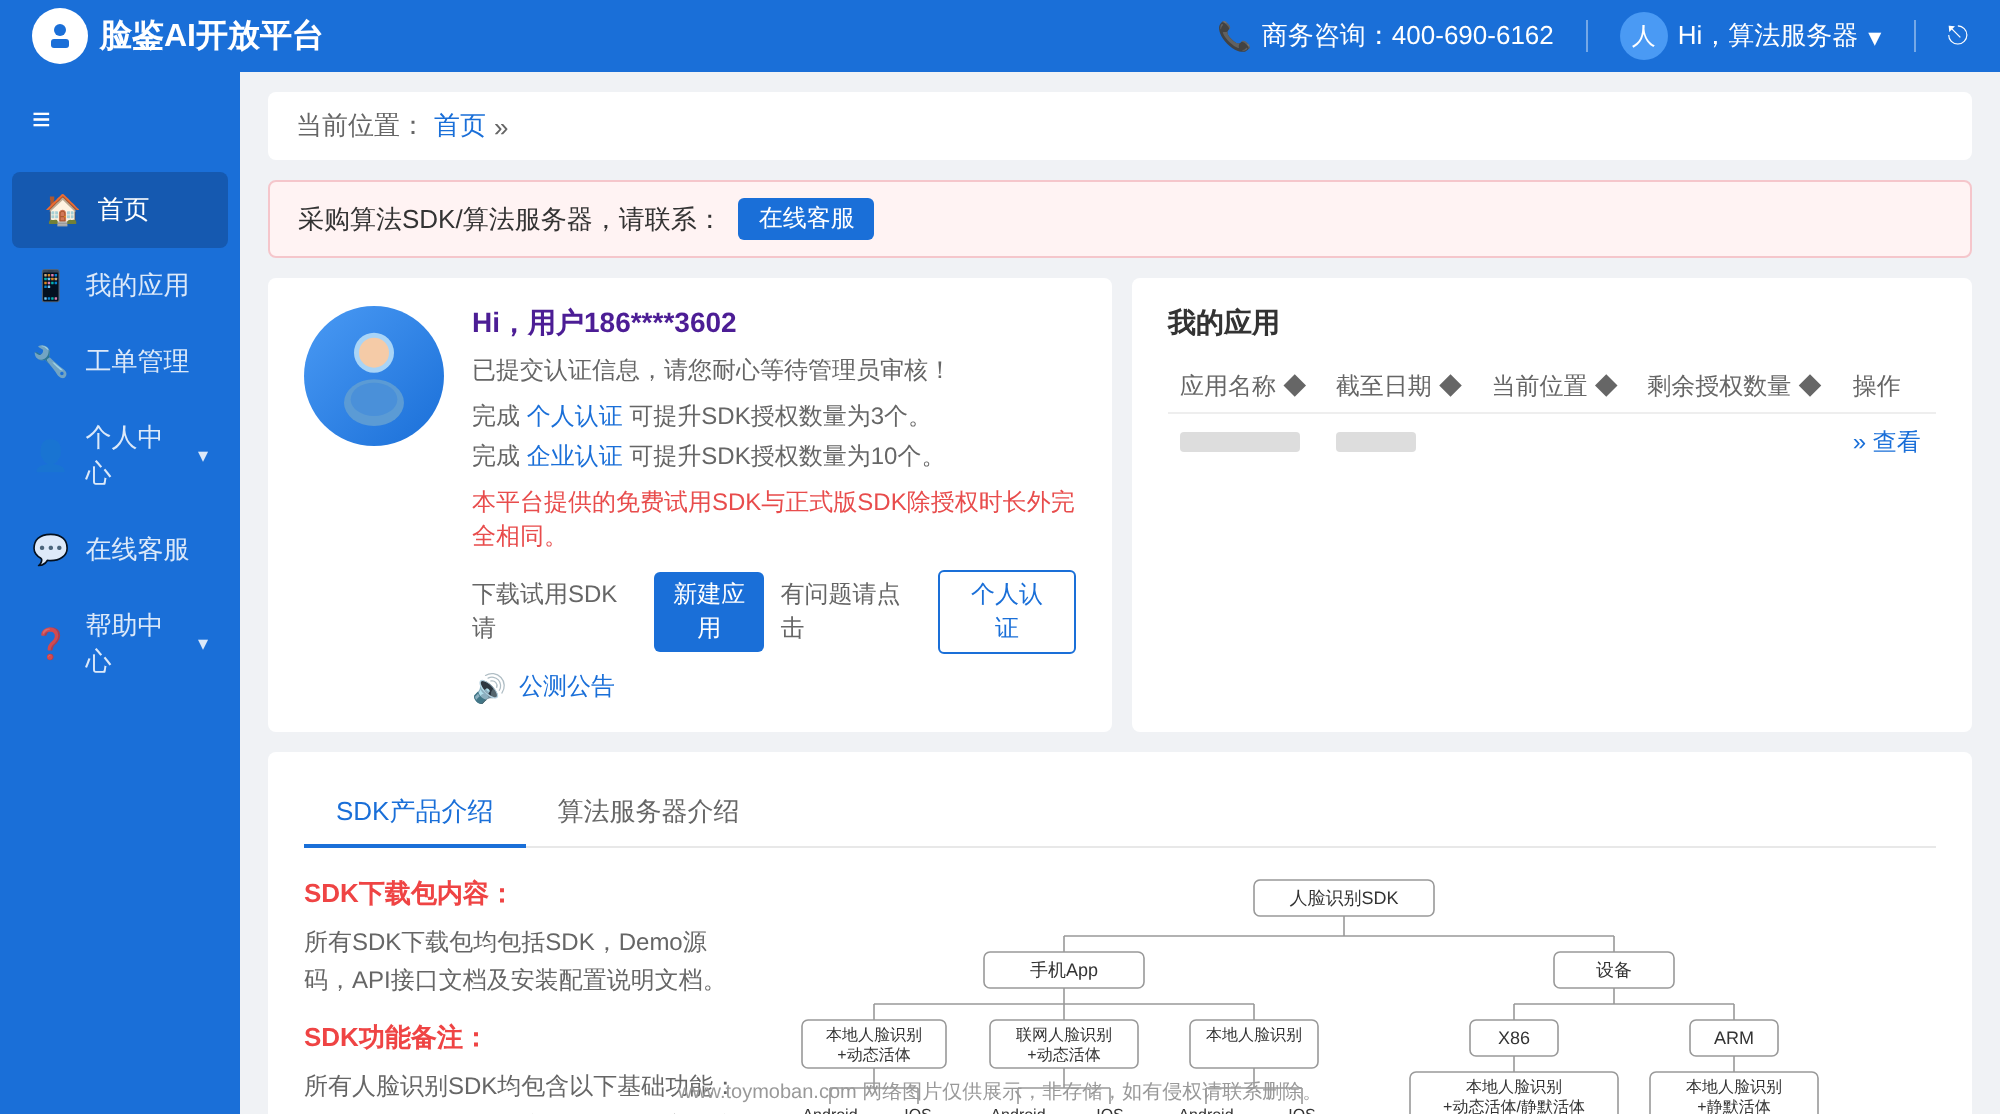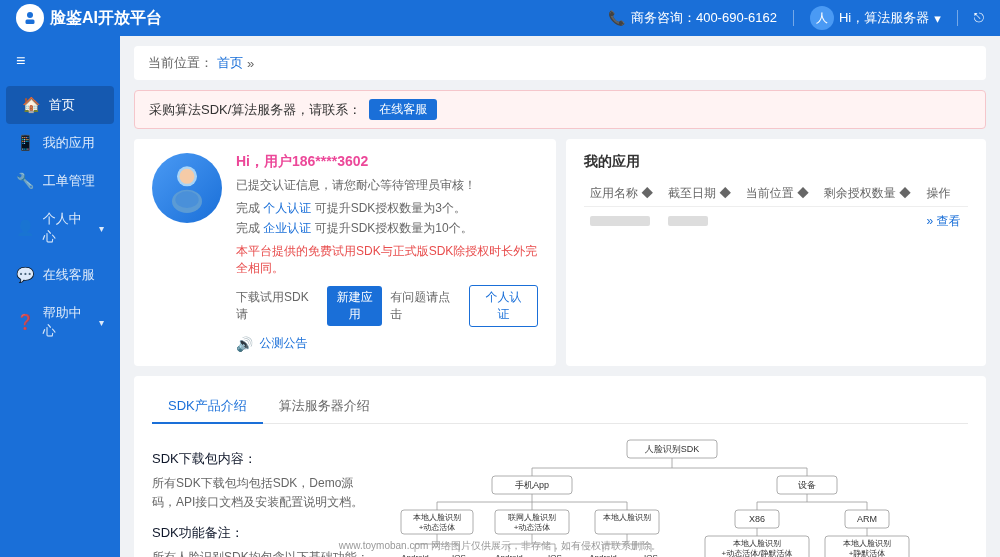--- a/index.html
+++ b/index.html
@@ -132,21 +132,21 @@
     }
     .user-card-inner { display: flex; gap: 14px; }
     .user-avatar-big {
       width: 70px; height: 70px; border-radius: 50%;
       background: linear-gradient(135deg, #4a9af4, #1a6fd8);
       display: flex; align-items: center; justify-content: center;
       flex-shrink: 0;
     }
     .user-avatar-big svg { width: 50px; height: 50px; }
     .user-details { flex: 1; }
-    .user-greeting { font-size: 14px; font-weight: bold; color: #ec4899; margin-bottom: 6px; }
+    .user-greeting { font-size: 14px; font-weight: bold; color: #4c1d95; margin-bottom: 6px; }
     .user-notice { font-size: 12px; color: #666; margin-bottom: 6px; }
     .user-cert { font-size: 12px; color: #666; margin-bottom: 3px; }
     .cert-link { color: #1a6fd8; cursor: pointer; text-align: right; }
     .user-trial-note { font-size: 12px; color: #e84c4c; margin: 6px 0; }
     .user-actions { display: flex; align-items: center; gap: 8px; margin-top: 8px; }
     .user-actions span { font-size: 12px; color: #666; }
     .btn-blue {
       background: #1a6fd8; color: #fff; border: none; border-radius: 3px;
       padding: 3px 4px; font-size: 12px; cursor: pointer;
     }
@@ -195,21 +195,21 @@
       font-size: 13px;
       color: #666;
       cursor: pointer;
       border-bottom: 2px solid transparent;
       margin-bottom: -1px;
     }
     .sdk-tab.active { color: #1a6fd8; border-bottom: 2px solid #1a6fd8; }
 
     .sdk-content { display: flex; gap: 14px; }
     .sdk-left { width: 220px; flex-shrink: 0; }
-    .sdk-left h4 { font-size: 13px; font-weight: normal; color: #0f172a; margin-bottom: 6px; margin-top: 12px; }
+    .sdk-left h4 { font-size: 13px; font-weight: bold; color: #ef4444; margin-bottom: 6px; }
     .sdk-left p { font-size: 12px; color: #666; line-height: 1.6; margin-bottom: 10px; }
     .sdk-right { flex: 1; overflow: hidden; }
     .tree-svg { width: 100%; height: 230px; }
 
     
     .watermark {
       position: fixed;
       bottom: 4px;
       left: 50%;
       transform: translateX(-50%);

